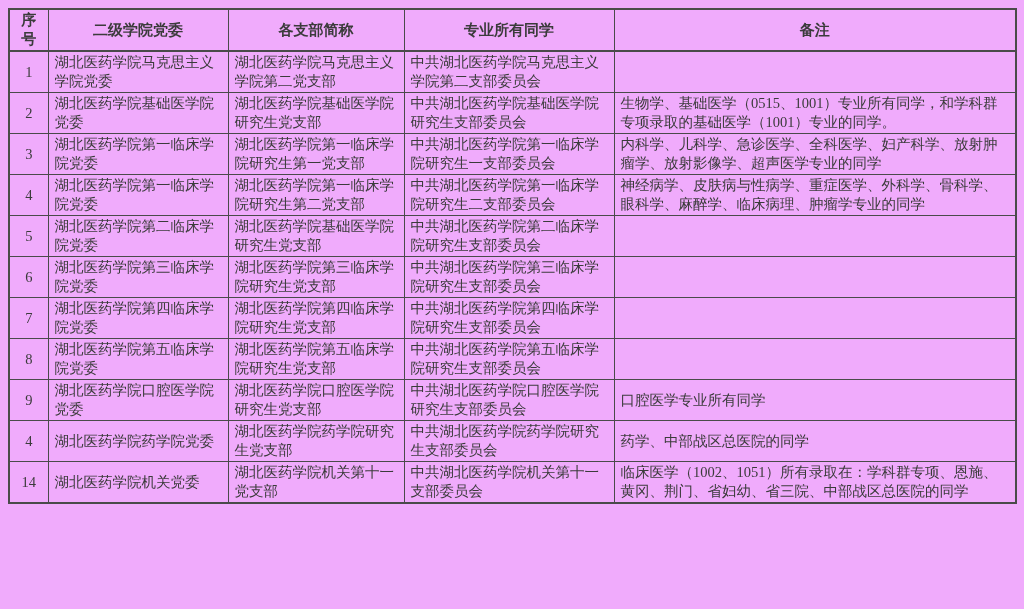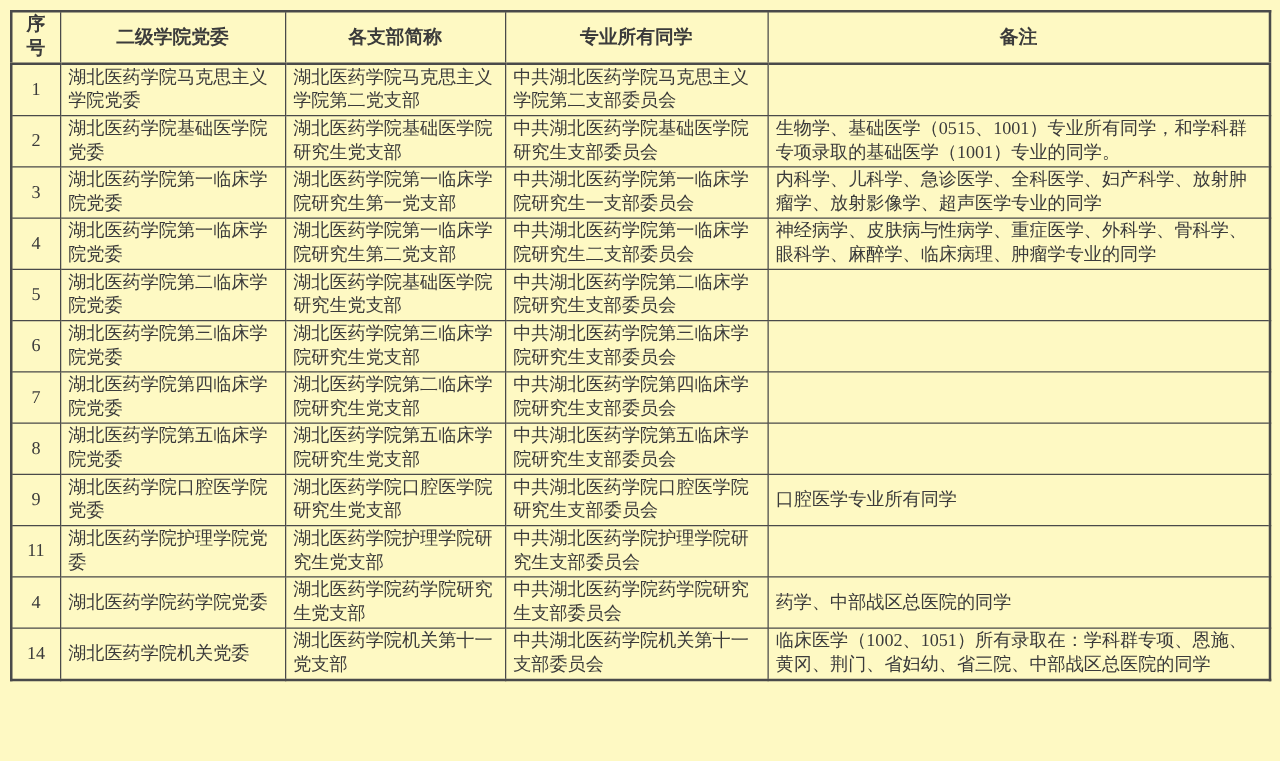--- a/index.html
+++ b/index.html
@@ -4,21 +4,21 @@
 <style>
   html, body {
     margin: 0;
     padding: 0;
     background: #ffffff;
   }
   .page {
     position: relative;
     width: 1024px;
     height: 609px;
-    background: #fef9c3;
+    background: #f0abfc;
     font-family: "Liberation Serif", "DejaVu Serif", serif;
     overflow: hidden;
   }
   table.branch-table {
     position: absolute;
     left: 8px;
     top: 8px;
     width: 1007px;
     border-collapse: collapse;
     table-layout: fixed;
@@ -111,44 +111,37 @@
       <tr>
         <td class="num">6</td>
         <td>湖北医药学院第三临床学院党委</td>
         <td>湖北医药学院第三临床学院研究生党支部</td>
         <td>中共湖北医药学院第三临床学院研究生支部委员会</td>
         <td></td>
       </tr>
       <tr>
         <td class="num">7</td>
         <td>湖北医药学院第四临床学院党委</td>
-        <td>湖北医药学院第二临床学院研究生党支部</td>
+        <td>湖北医药学院第四临床学院研究生党支部</td>
         <td>中共湖北医药学院第四临床学院研究生支部委员会</td>
         <td></td>
       </tr>
       <tr>
         <td class="num">8</td>
         <td>湖北医药学院第五临床学院党委</td>
         <td>湖北医药学院第五临床学院研究生党支部</td>
         <td>中共湖北医药学院第五临床学院研究生支部委员会</td>
         <td></td>
       </tr>
       <tr>
         <td class="num">9</td>
         <td>湖北医药学院口腔医学院党委</td>
         <td>湖北医药学院口腔医学院研究生党支部</td>
         <td>中共湖北医药学院口腔医学院研究生支部委员会</td>
         <td>口腔医学专业所有同学</td>
-      </tr>
-      <tr>
-        <td class="num">11</td>
-        <td>湖北医药学院护理学院党委</td>
-        <td>湖北医药学院护理学院研究生党支部</td>
-        <td>中共湖北医药学院护理学院研究生支部委员会</td>
-        <td></td>
       </tr>
       <tr>
         <td class="num">4</td>
         <td>湖北医药学院药学院党委</td>
         <td>湖北医药学院药学院研究生党支部</td>
         <td>中共湖北医药学院药学院研究生支部委员会</td>
         <td>药学、中部战区总医院的同学</td>
       </tr>
       <tr>
         <td class="num">14</td>

